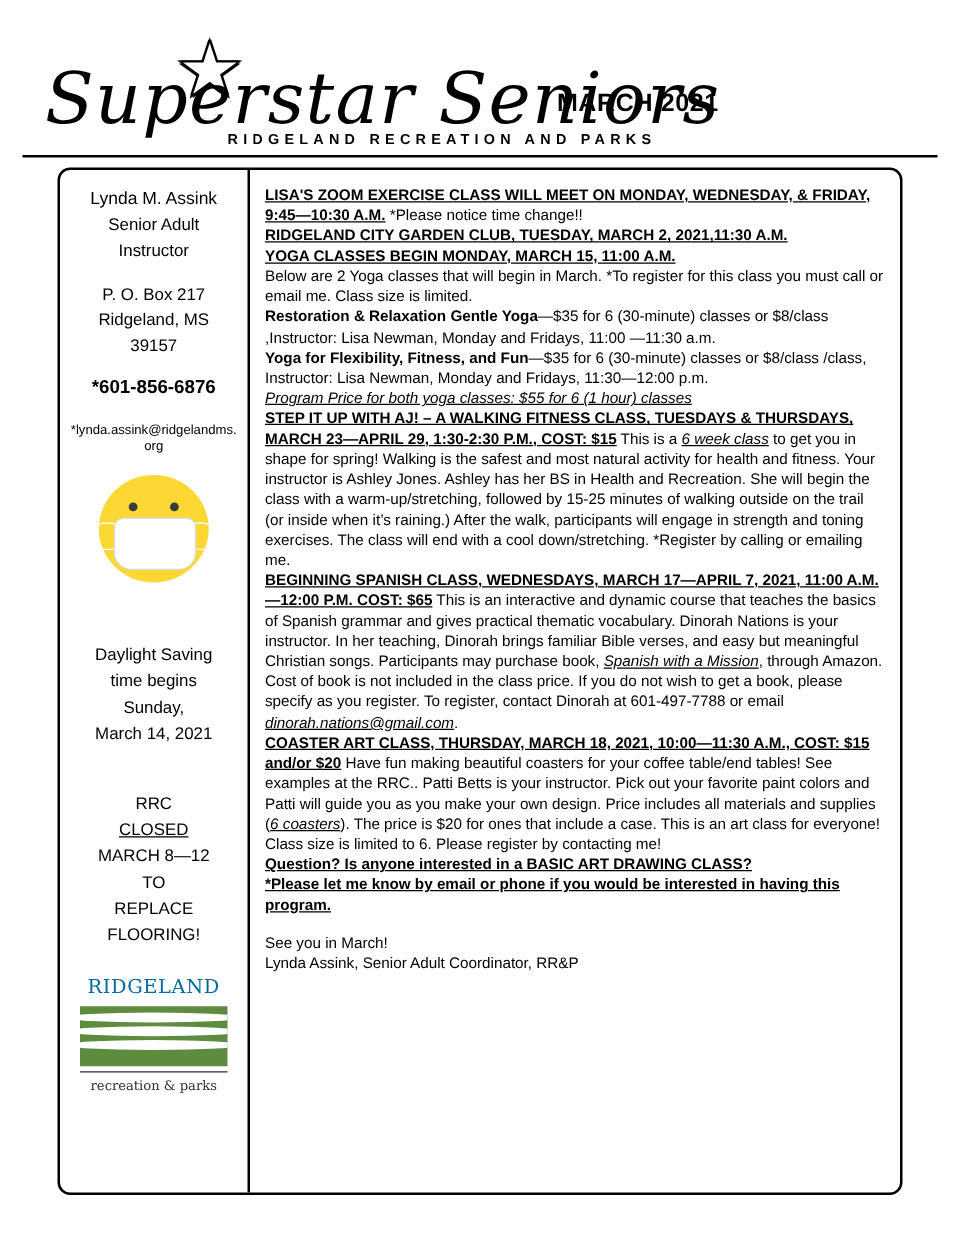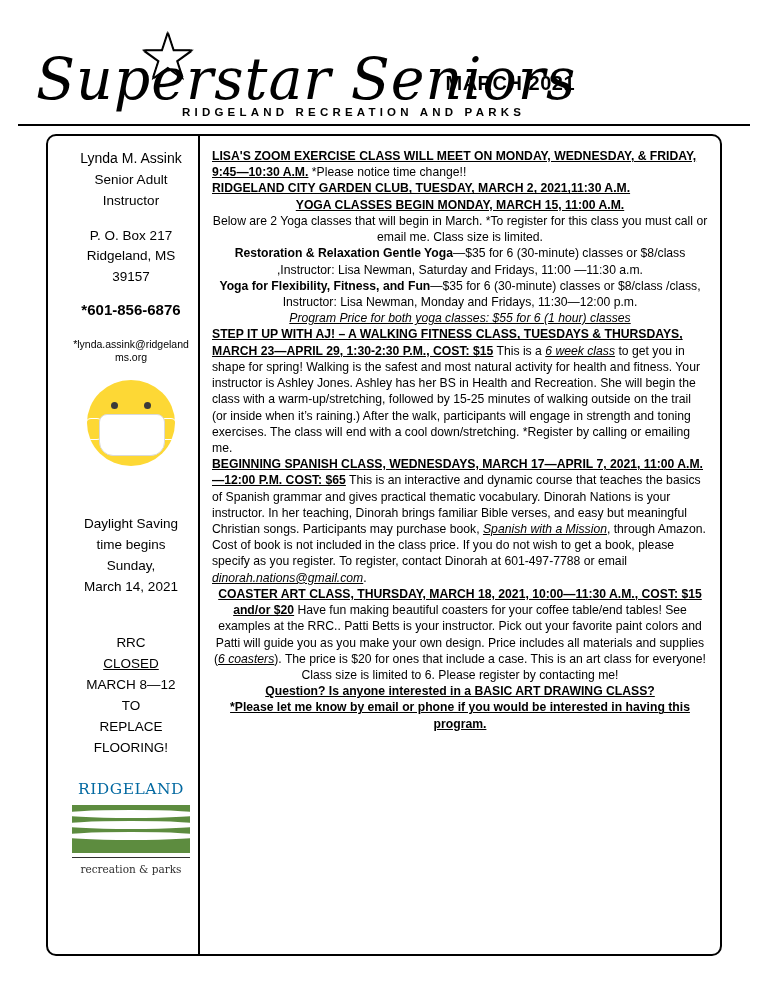--- a/index.html
+++ b/index.html
@@ -82,21 +82,21 @@
     height: 822px;
     border: 2px solid #000;
     box-sizing: border-box;
     display: flex;
     border-radius: 10px;
   }
   .sidebar {
     width: 152px;
     box-sizing: border-box;
     border-right: 2px solid #000;
-    padding: 12px 8px 4px 24px;
+    padding: 12px 8px 4px 8px;
     text-align: center;
     font-size: 13.5px;
     line-height: 1.55;
   }
   .sb-name { font-size: 14px; }
   .sb-phone { font-weight: bold; font-size: 15px; margin-top: 10px; }
   .sb-email {
     font-size: 10.5px;
     margin-top: 16px;
     line-height: 1.25;
@@ -195,21 +195,21 @@
     font-size: 12.2px;
     line-height: 1.33;
     box-sizing: border-box;
     overflow: hidden;
   }
   .content p { margin: 0 0 0 0; }
   .b { font-weight: bold; }
   .u { text-decoration: underline; font-style: italic; }
   .bu { font-weight: bold; text-decoration: underline; }
   .blk { margin-bottom: 7px; }
-  .tight { margin-bottom: 0; text-align: center; }
+  .tight { margin-bottom: 0; }
 </style>
 </head>
 <body>
 
 <div class="header">
   <div class="star-wrap">
     <div class="star">★</div>
   </div>
   <div class="masthead">Superstar Seniors</div>
   <div class="month">MARCH 2021</div>
@@ -284,21 +284,21 @@
     <p class="blk">
       <span class="bu">RIDGELAND CITY GARDEN CLUB, TUESDAY, MARCH 2, 2021,11:30 A.M.</span><br>
     </p>
 
     <p class="tight">
       <span class="bu">YOGA CLASSES BEGIN MONDAY, MARCH 15, 11:00 A.M.</span><br>
       <span>Below are 2 Yoga classes that will begin in March.  *To register for this class you must call or email me.    Class size is limited.</span>
     </p>
 
     <p class="tight">
-      <span class="b">Restoration &amp; Relaxation Gentle Yoga</span><span>—$35 for 6 (30-minute) classes or $8/class ,Instructor: Lisa Newman, Saturday and Fridays, 11:00 —11:30 a.m.</span>
+      <span class="b">Restoration &amp; Relaxation Gentle Yoga</span><span>—$35 for 6 (30-minute) classes or $8/class ,Instructor: Lisa Newman, Monday and Fridays, 11:00 —11:30 a.m.</span>
     </p>
 
     <p class="tight">
       <span class="b">Yoga for Flexibility, Fitness, and Fun</span><span>—$35 for 6 (30-minute) classes or $8/class /class, Instructor: Lisa Newman, Monday and Fridays, 11:30—12:00 p.m.</span>
     </p>
 
     <p class="tight">
       <span class="u">Program Price for both yoga classes:  $55 for 6 (1 hour) classes</span>
     </p>
 
@@ -315,15 +315,19 @@
     <p class="tight">
       <span class="bu">COASTER ART CLASS, THURSDAY, MARCH 18, 2021, 10:00—11:30 A.M., COST:  $15 and/or $20</span>
       <span>Have fun making beautiful coasters for your coffee table/end tables!  See examples at the RRC.. Patti Betts is your instructor.  Pick out your favorite paint colors and Patti will guide you as you make your own design.  Price includes all materials and supplies (</span><span class="u">6 coasters</span><span>).  The price is $20 for ones that include a case.  This is an art class for everyone!  Class size is limited to 6.  Please register by contacting me!</span>
     </p>
 
     <p class="tight">
       <span class="bu">Question?  Is anyone interested in a BASIC ART DRAWING CLASS?</span><br>
       <span class="bu">*Please let me know by email or phone if you would be interested in having this program.</span>
     </p>
 
+    <p style="margin-top:14px;">
+      <span>See you in March!</span><br>
+      <span>Lynda Assink, Senior Adult Coordinator, RR&amp;P</span>
+    </p>
 
   </div>
 </div>
 
 </body></html>

